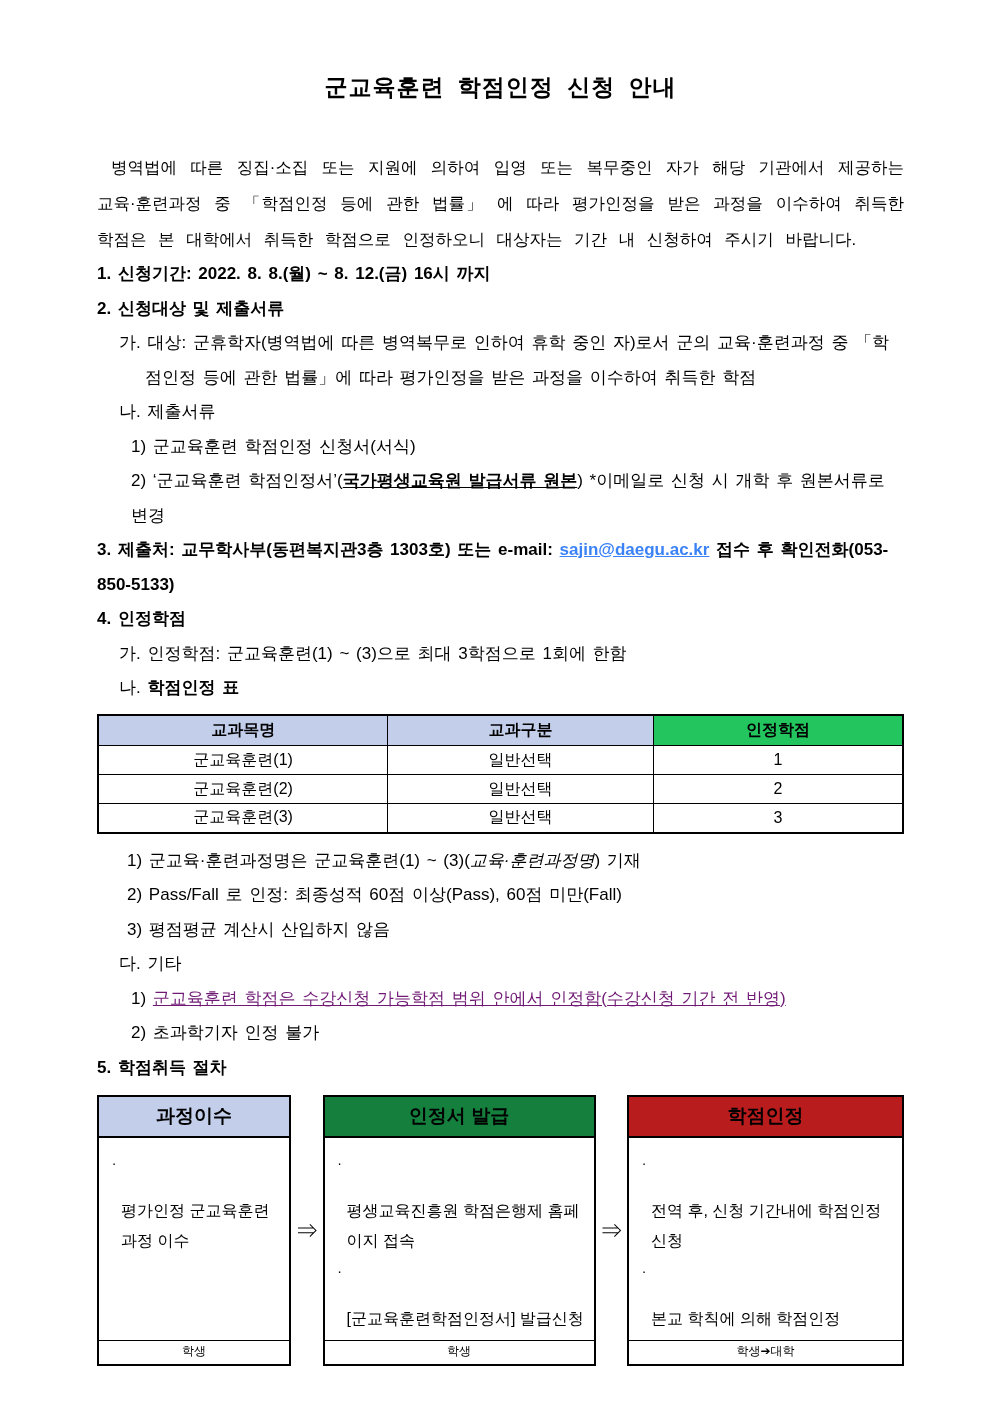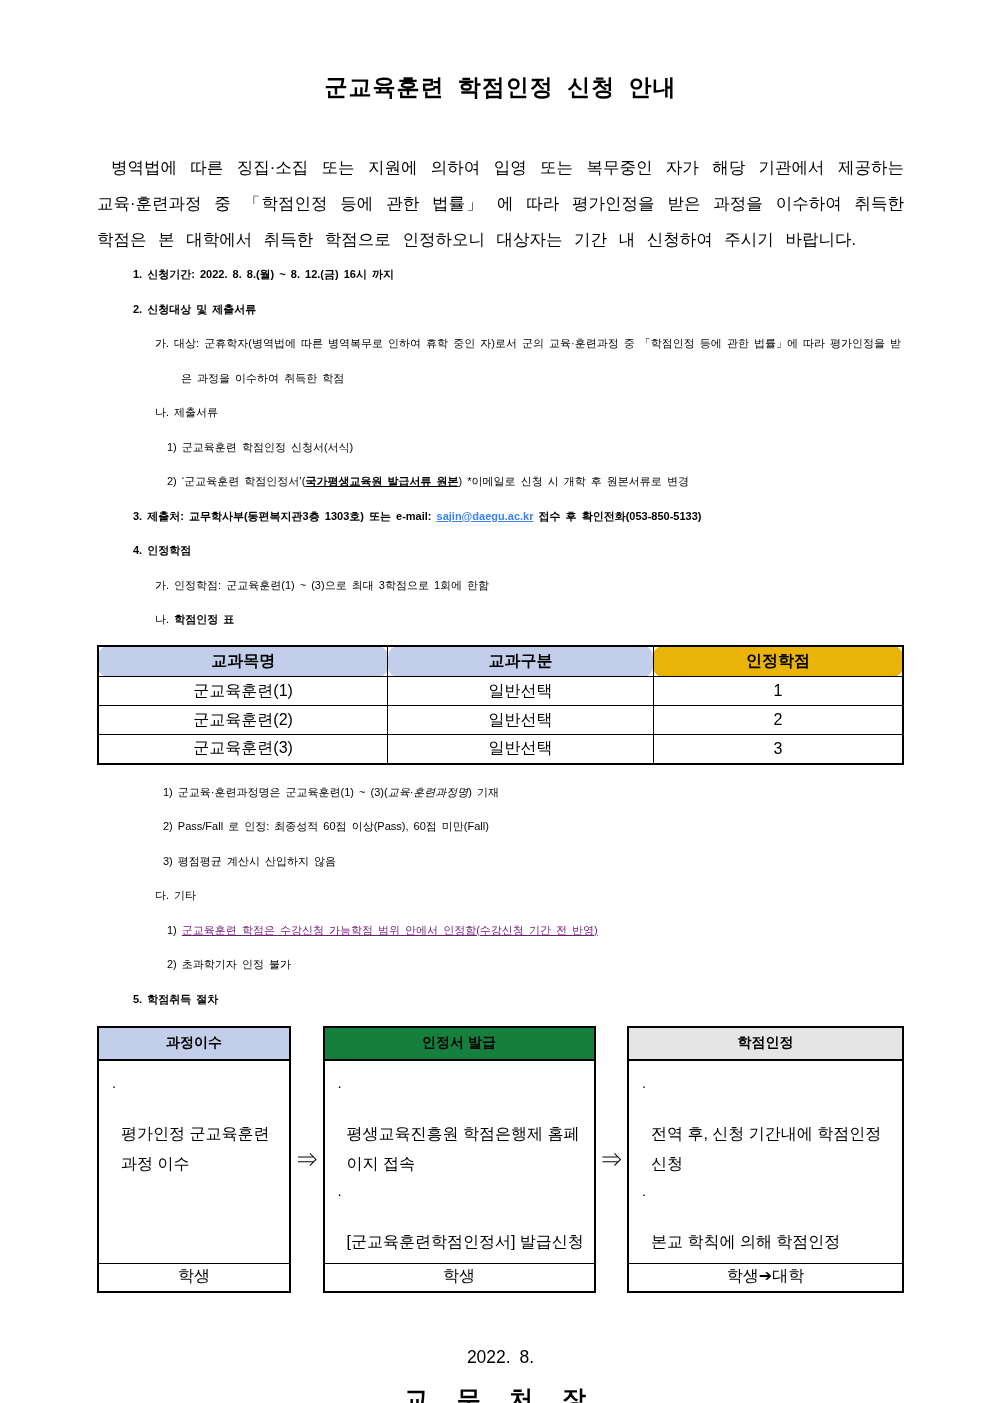--- a/index.html
+++ b/index.html
@@ -23,24 +23,23 @@
   }
   .intro {
     margin-top: 46px;
     font-size: 16.5px;
     line-height: 36px;
     text-align: justify;
     text-indent: 14px;
     word-spacing: 7px;
   }
   .line {
-    font-size: 11px;
+    font-size: 17px;
     line-height: 34.5px;
     word-spacing: 2px;
-    margin-left: 36px;
   }
   .b { font-weight: bold; }
   .lv0 { padding-left: 0; }
   .lv1 { padding-left: 48px; text-indent: -26px; }
   .lv2 { padding-left: 34px; }
   .emph-underline { font-weight: bold; text-decoration: underline; }
   .italic { font-style: italic; }
   .email-link, .blue-link {
     color: #0000ee;
     text-decoration: underline;
@@ -55,57 +54,56 @@
   .credit-table th, .credit-table td {
     border: 1px solid #000;
     text-align: center;
     font-size: 16px;
     padding: 3px 0;
     height: 29px;
   }
   .credit-table th {
     font-weight: bold;
     height: 31px;
-    border-radius: 10px;
   }
   .notes { margin-top: 2px; }
   .flow {
     margin-top: 10px;
     display: flex;
     align-items: stretch;
     justify-content: space-between;
   }
   .flow-box {
     border: 2px solid #000;
     display: flex;
     flex-direction: column;
   }
   .flow-box.w1 { width: 194px; }
   .flow-box.w2 { width: 273px; }
   .flow-box.w3 { width: 277px; }
   .flow-hdr {
     border-bottom: 2px solid #000;
     text-align: center;
     font-weight: bold;
-    font-size: 14px;
+    font-size: 19px;
     padding: 6px 0 7px 0;
   }
   .flow-body {
     flex: 1;
     padding: 10px 6px 6px 8px;
     font-size: 16px;
     line-height: 30px;
   }
   .flow-item { display: flex; }
   .flow-item .bullet { width: 14px; flex: 0 0 14px; text-align: center; font-size: 14px; }
   .flow-item .txt { flex: 1; margin-top: 48px; }
   .flow-ftr {
     border-top: 1px solid #000;
     text-align: center;
-    font-size: 16px;
+    font-size: 12px;
     padding: 2px 0 4px 0;
   }
   .flow-arrow {
     align-self: center;
     font-size: 24px;
     padding: 0 2px;
   }
   .sign-date {
     margin-top: 54px;
     text-align: center;
@@ -147,21 +145,21 @@
 
   <div class="line lv1">가. 인정학점: 군교육훈련(1) ~ (3)으로 최대 3학점으로 1회에 한함</div>
 
   <div class="line lv1"><span>나. </span><span class="b">학점인정 표</span></div>
 
   <table class="credit-table">
     <thead>
       <tr>
         <th style="width: 36%; background: rgb(194, 206, 234);">교과목명</th>
         <th style="width: 33%; background: rgb(194, 206, 234);">교과구분</th>
-        <th style="width: 31%; background: #eab308;">인정학점</th>
+        <th style="width: 31%; background: #22c55e;">인정학점</th>
       </tr>
     </thead>
     <tbody>
       <tr>
         <td>군교육훈련(1)</td>
         <td>일반선택</td>
         <td>1</td>
       </tr>
       <tr>
         <td>군교육훈련(2)</td>
@@ -216,21 +214,21 @@
             <span class="bullet">·</span>
             <span class="txt">[군교육훈련학점인정서] 발급신청</span>
           </div>
       </div>
       <div class="flow-ftr">학생</div>
     </div>
 
     <div class="flow-arrow">⇒</div>
 
     <div class="flow-box w3">
-      <div class="flow-hdr" style="background: #e5e5e5;">학점인정</div>
+      <div class="flow-hdr" style="background: #b91c1c;">학점인정</div>
       <div class="flow-body">
         <div class="flow-item">
             <span class="bullet">·</span>
             <span class="txt">전역 후, 신청 기간내에 학점인정 신청</span>
           </div>
         <div class="flow-item">
             <span class="bullet">·</span>
             <span class="txt">본교 학칙에 의해 학점인정</span>
           </div>
       </div>

